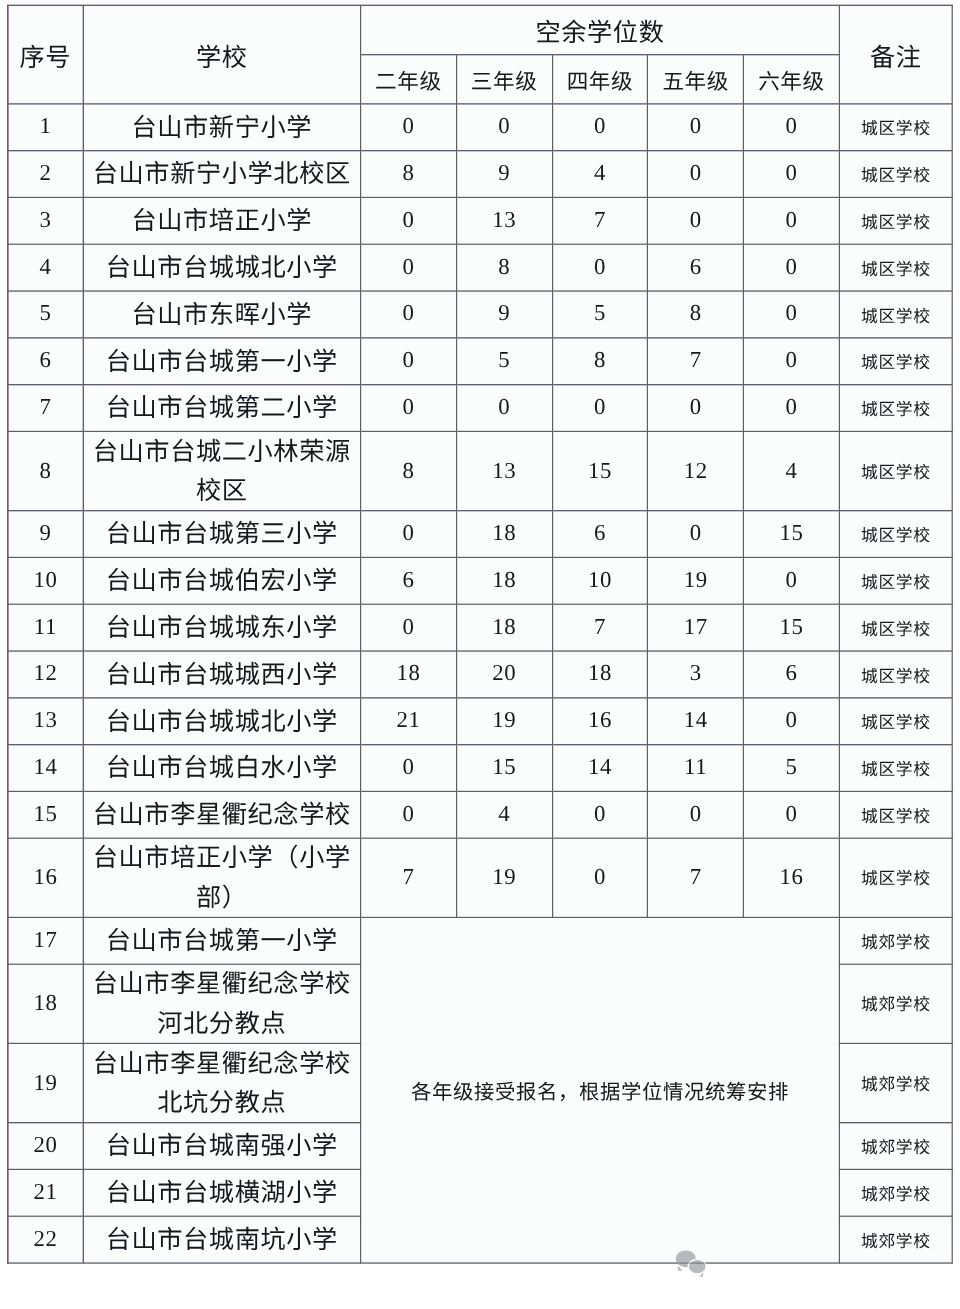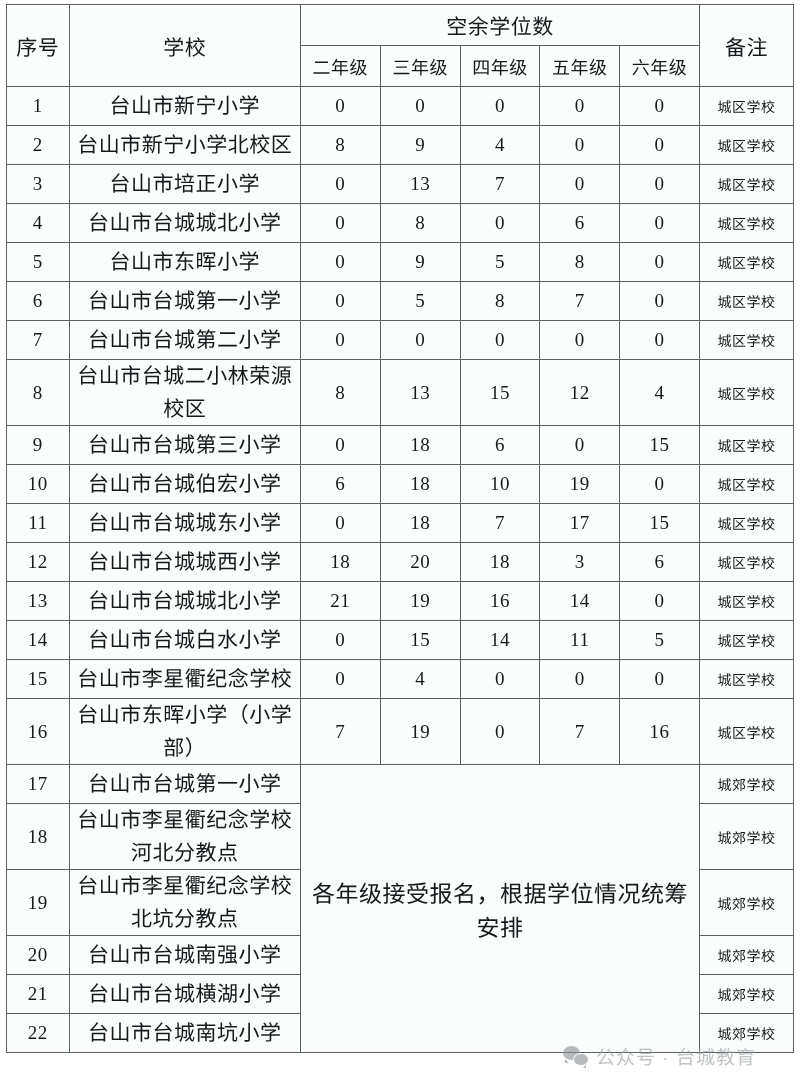--- a/index.html
+++ b/index.html
@@ -78,21 +78,21 @@
   .num {
     font-size: 19px;
     font-family: "Liberation Serif", "DejaVu Serif", serif;
   }
   .note {
     font-size: 14px;
     font-weight: bold;
     letter-spacing: 0.5px;
   }
   .merged-note {
-    font-size: 23px;
+    font-size: 17px;
     font-weight: bold;
     letter-spacing: 1.5px;
   }
 
   .row-1 td { height: 38px; }
   .row-2 td { height: 62px; }
 
   .school .ln { display: block; }
 
   
@@ -359,21 +359,21 @@
           <td class="num">0</td>
           <td class="num">4</td>
           <td class="num">0</td>
           <td class="num">0</td>
           <td class="num">0</td>
           <td class="note">城区学校</td>
         </tr>
         <tr class="row-1">
           <td class="idx">16</td>
           <td class="school">
-            <span class="ln">台山市东晖小学（小学部）</span>
+            <span class="ln">台山市培正小学（小学部）</span>
           </td>
           <td class="num">7</td>
           <td class="num">19</td>
           <td class="num">0</td>
           <td class="num">7</td>
           <td class="num">16</td>
           <td class="note">城区学校</td>
         </tr>
         <tr class="row-1">
           <td class="idx">17</td>
@@ -422,14 +422,13 @@
         </tr>
       </tbody>
   </table>
 </div>
 
 <div id="watermark">
   <span class="wm-logo">
     <span class="b1"></span>
       <span class="b2"></span>
   </span>
-  <span class="wm-text">公众号 · 台城教育</span>
 </div>
 
 </body></html>

